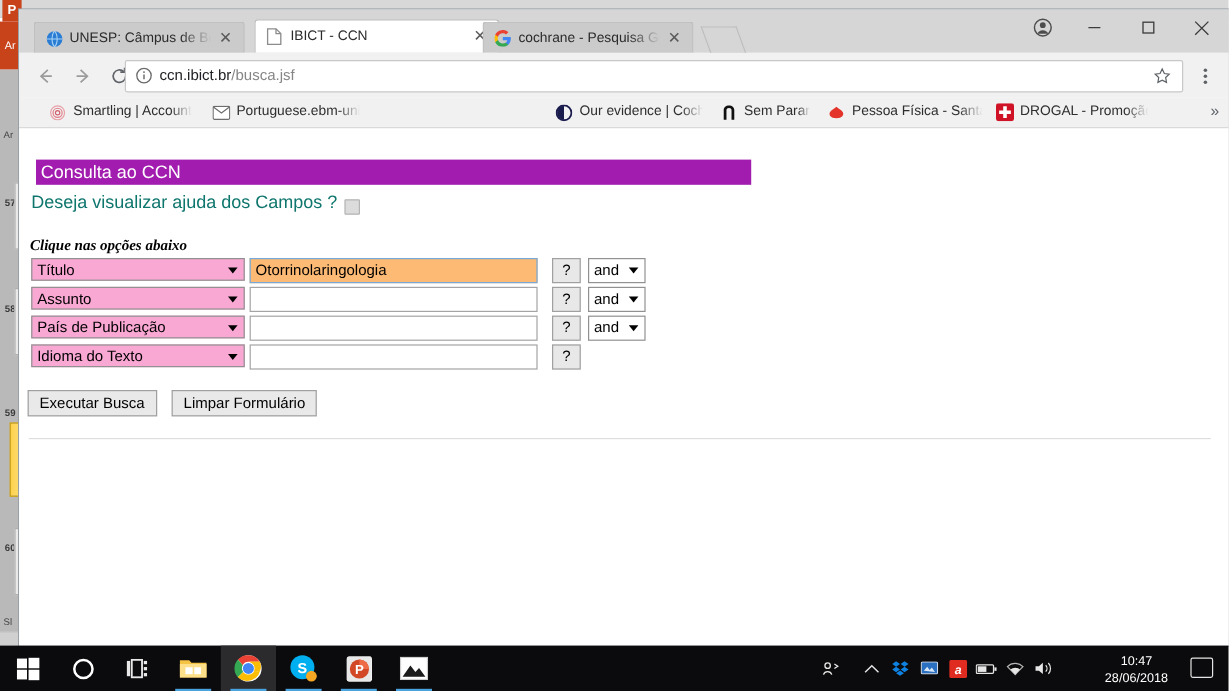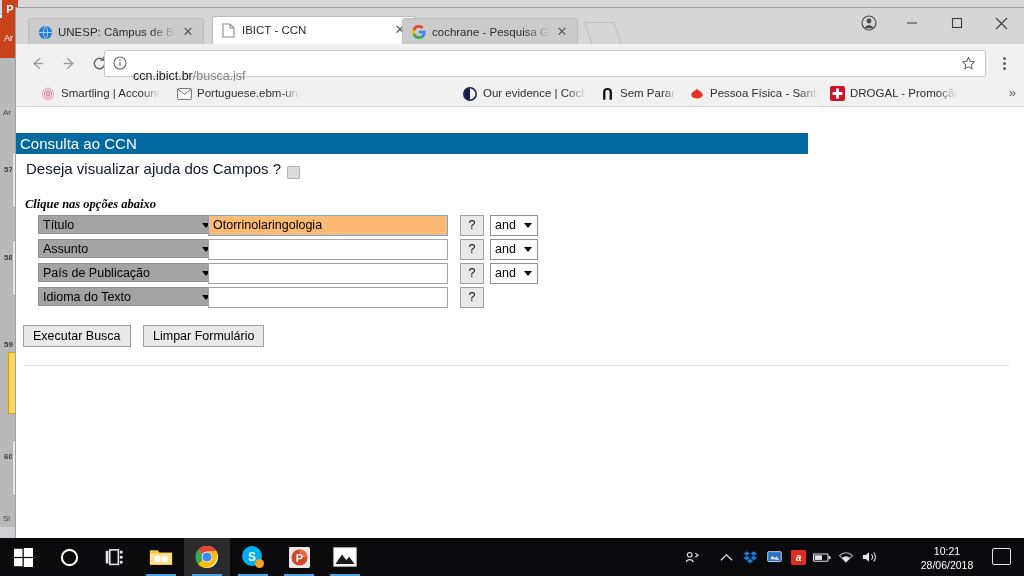--- a/index.html
+++ b/index.html
@@ -43,49 +43,49 @@
   .winbtns{position:absolute;right:0;top:0;height:30px;display:flex;align-items:center;}
   .winbtn{width:45px;height:30px;display:flex;align-items:center;justify-content:center;color:#3c3c3c;}
   .avatar-btn{width:40px;height:30px;display:flex;align-items:center;justify-content:center;}
 
   
   .toolbar{position:absolute;left:0;top:36px;width:1008px;height:37px;background:#f1f1f1;}
   .navbtn{position:absolute;top:8px;width:22px;height:22px;display:flex;align-items:center;justify-content:center;color:#9b9b9b;}
   .navbtn.enabled{color:#5f6368;}
   .omnibox{position:absolute;left:88px;top:6px;width:880px;height:25px;background:#fff;border:1px solid #c8c8c8;border-radius:2px;}
   .omni-info{position:absolute;left:8px;top:5px;width:14px;height:14px;}
-  .omni-url{position:absolute;left:28px;top:4px;font-size:12.5px;color:#202124;line-height:16px;white-space:nowrap;margin-top:13px;}
+  .omni-url{position:absolute;left:28px;top:4px;font-size:12.5px;color:#202124;line-height:16px;white-space:nowrap;}
   .omni-url .path{color:#868686;}
   .omni-star{position:absolute;right:9px;top:5px;width:15px;height:15px;color:#5f6368;}
   .menu-dots{position:absolute;left:980px;top:10px;width:16px;height:18px;display:flex;flex-direction:column;
              align-items:center;justify-content:center;gap:2px;}
   .menu-dots i{width:3px;height:3px;border-radius:50%;background:#5f6368;display:block;}
 
   
   .bookmarks{position:absolute;left:0;top:73px;width:1008px;height:25px;background:#f1f1f1;border-bottom:1px solid #d4d4d4;}
   .bm{position:absolute;top:3px;height:19px;display:flex;align-items:center;}
   .bm-ico{width:16px;height:16px;margin-right:5px;flex:0 0 16px;display:flex;align-items:center;justify-content:center;}
   .bm-txt{font-size:11.5px;color:#2e2e2e;white-space:nowrap;overflow:hidden;line-height:15px;
           -webkit-mask-image:linear-gradient(to right,#000 82%,transparent 100%);
           mask-image:linear-gradient(to right,#000 82%,transparent 100%);}
   .bm-more{position:absolute;right:8px;top:4px;font-size:13px;color:#5f6368;}
 
   
   .page{position:absolute;left:0;top:99px;width:1008px;height:431px;background:#ffffff;overflow:hidden;}
-  .ccn-header{position:absolute;left:0;top:26px;width:792px;height:21px;background:#0369a1;}
+  .ccn-header{position:absolute;left:14px;top:26px;width:596px;height:21px;background:#a21caf;}
   .ccn-header span{color:#ffffff;font-size:15px;line-height:21px;padding-left:4px;display:block;
                    font-family:"Liberation Sans",sans-serif;}
-  .ccn-help{position:absolute;left:10px;top:52px;font-size:15px;color:#0f172a;line-height:20px;}
+  .ccn-help{position:absolute;left:10px;top:52px;font-size:15px;color:#0f766e;line-height:20px;}
   .ccn-help-cb{position:absolute;left:271px;top:59px;width:11px;height:11px;background:#dcdcdc;border:1px solid #b3b3b3;border-radius:1px;}
   .ccn-click{position:absolute;left:9px;top:90px;font-size:12.5px;font-weight:bold;font-style:italic;color:#000;
              font-family:"Liberation Serif",serif;}
 
   .rowwrap{position:absolute;left:6px;top:108px;}
   .frow{position:relative;height:24px;margin-bottom:0px;}
-  .fsel{position:absolute;left:16px;top:0;width:178px;height:19px;background:#a3a3a3;border:1px solid #919191;
+  .fsel{position:absolute;left:4px;top:0;width:178px;height:19px;background:#f9a8d4;border:1px solid #919191;
         box-sizing:border-box;font-size:12.5px;color:#000;padding-left:4px;line-height:19px;}
   .fsel .caret{position:absolute;right:5px;top:7px;width:0;height:0;border-left:4px solid transparent;
                border-right:4px solid transparent;border-top:5px solid #000;}
   .ftxt{position:absolute;left:186px;top:0;width:240px;height:21px;background:#fff;border:1px solid #a4a4a4;
         box-sizing:border-box;font-size:12.5px;color:#000;padding-left:4px;line-height:19px;}
   .ftxt.filled{background:#fdba74;border:1px solid #76a9d8;}
   .fqbtn{position:absolute;left:438px;top:0;width:24px;height:21px;background:#e8e8e8;border:1px solid #a0a0a0;
          box-sizing:border-box;text-align:center;font-size:12.5px;color:#000;line-height:19px;}
   .fand{position:absolute;left:468px;top:0;width:48px;height:21px;background:#fff;border:1px solid #919191;
         box-sizing:border-box;font-size:12.5px;color:#000;padding-left:4px;line-height:19px;}
@@ -507,20 +507,20 @@
           </svg>
       </span>
     </div>
 
     <div class="tray-lang">
       <div>POR</div>
       <div>PTB2</div>
     </div>
 
     <div class="tray-clock">
-      <div>10:21</div>
+      <div>10:47</div>
       <div>28/06/2018</div>
     </div>
 
     <div class="tray-action"></div>
   </div>
 
 </div>
 
 </body></html>

